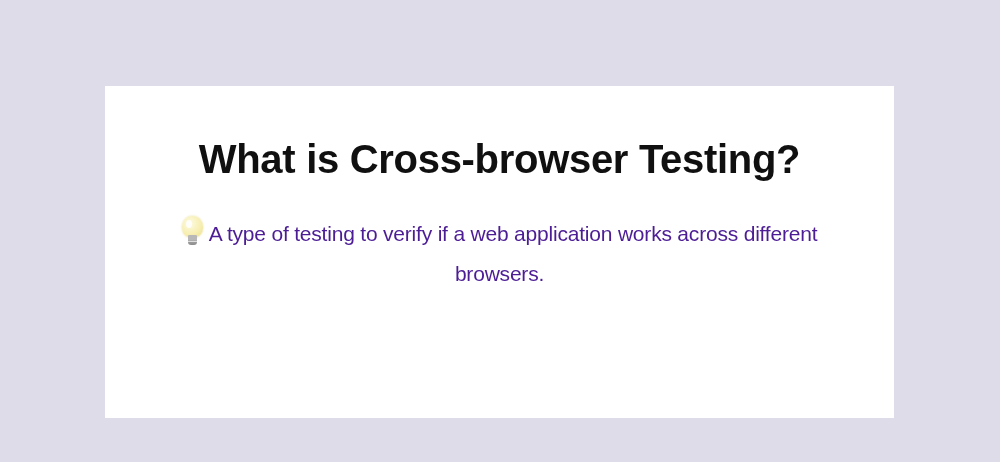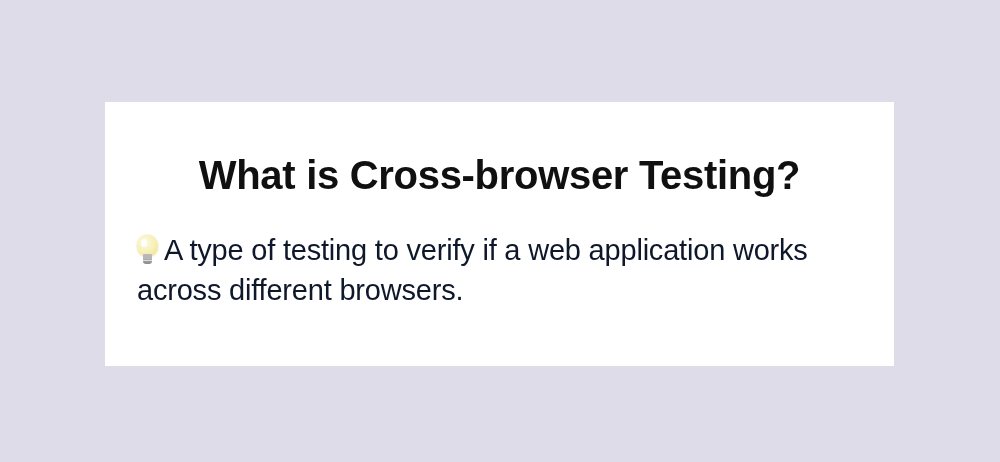--- a/index.html
+++ b/index.html
@@ -19,25 +19,24 @@
     width: 1000px;
     height: 462px;
     background: #dfdcea;
   }
 
   .definition-card {
     position: absolute;
     left: 105px;
     top: 86px;
     width: 789px;
-    height: 264px;
+    height: 332px;
     background: #ffffff;
     border-radius: 0;
     box-sizing: border-box;
-    margin-top: 16px;
   }
 
   .card-title {
     position: absolute;
     left: 0;
     top: 50px;
     width: 789px;
     text-align: center;
     font-size: 40px;
     line-height: 46px;
@@ -50,24 +49,25 @@
   }
   .title-term {
     font-weight: 900;
   }
 
   .card-body {
     position: absolute;
     left: 32px;
     top: 128px;
     width: 725px;
-    font-size: 29px;
+    text-align: center;
+    font-size: 21px;
     line-height: 40px;
     font-weight: 400;
-    color: #0f172a;
+    color: #4c1d95;
     letter-spacing: -0.2px;
   }
 
   .bulb-icon {
     display: inline-block;
     position: relative;
     width: 21px;
     height: 30px;
     vertical-align: -5px;
     margin-right: 6px;

